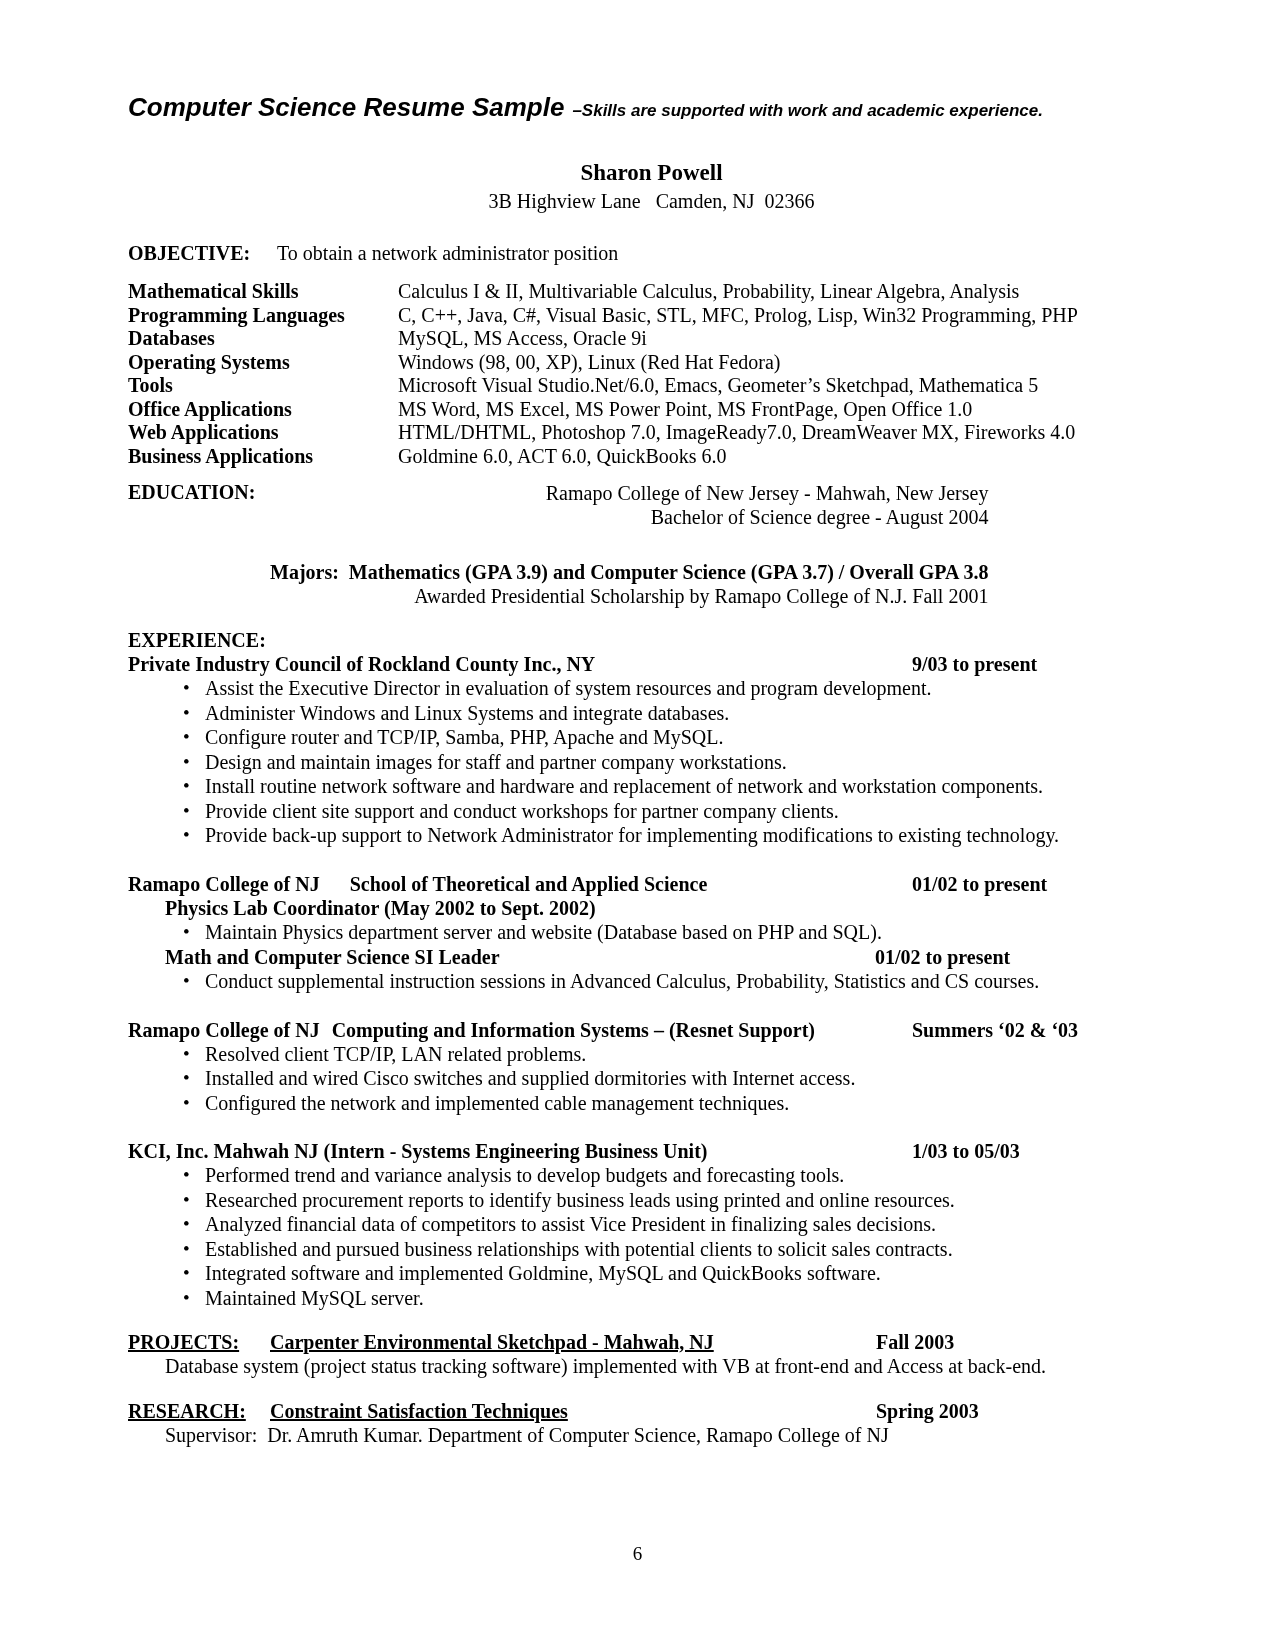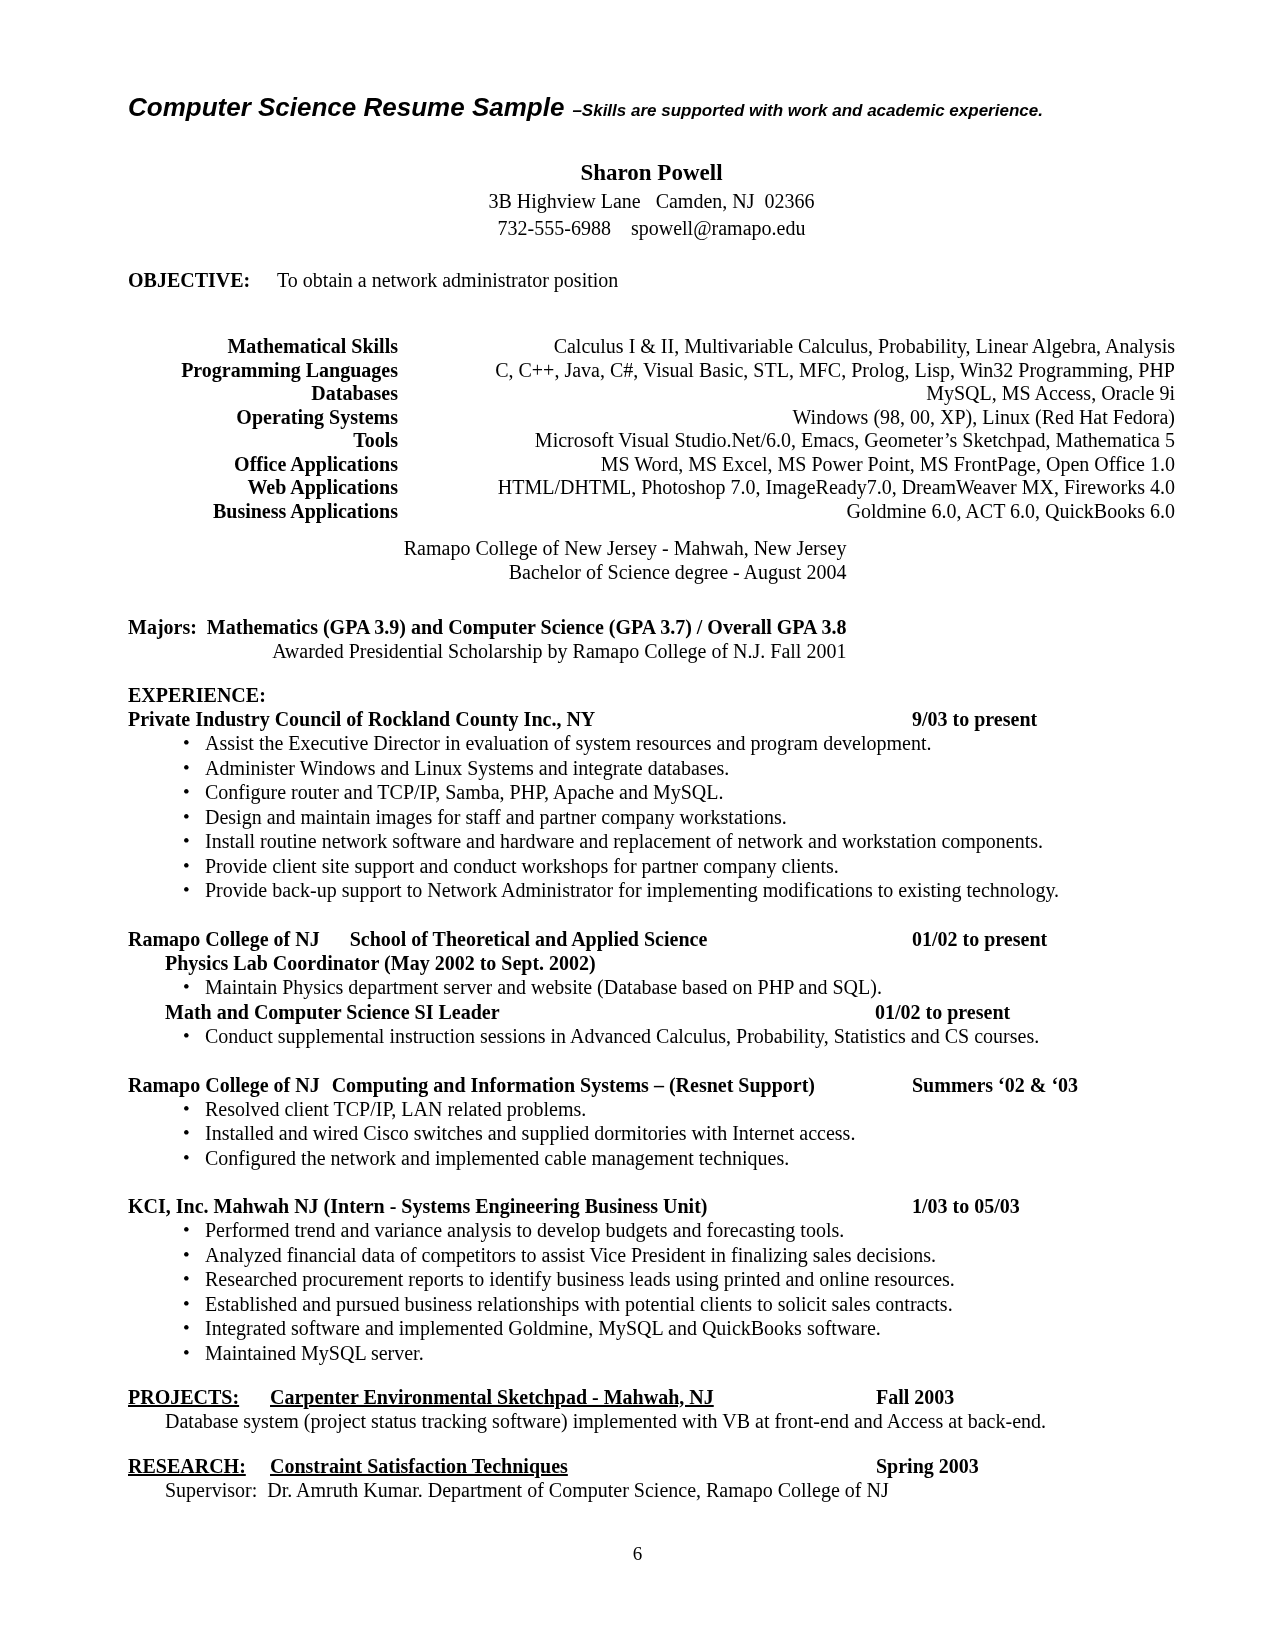--- a/index.html
+++ b/index.html
@@ -34,21 +34,21 @@
     margin-left: 8px;
   }
   
   .contact { text-align: center; margin-top: 30px; }
   .contact-name { font-weight: bold; font-size: 23px; line-height: 30px; }
   .contact-line { font-size: 20px; line-height: 27px; white-space: pre-wrap; }
   
   .objective-row { display: flex; margin-top: 26px; line-height: 24px; }
   .obj-label { font-weight: bold; width: 149px; flex-shrink: 0; }
   
-  .skills { margin-top: 43px; text-align: right; }
+  .skills { margin-top: 15px; }
   .skills-row { display: flex; line-height: 23.5px; }
   .skill-label { font-weight: bold; width: 270px; flex-shrink: 0; }
   .skill-value { flex: 1; }
   
   .education { display: flex; margin-top: 13px; }
   .edu-label { font-weight: bold; width: 142px; flex-shrink: 0; }
   .edu-line { line-height: 24px; text-align: right; }
   .edu-bold { font-weight: bold; white-space: pre-wrap; margin-top: 31px; }
   
   .experience { margin-top: 20px; }
@@ -82,21 +82,20 @@
 
 <div class="page">
 
   <div class="doc-title-line">
     <span class="doc-title">Computer Science Resume Sample</span><span class="doc-subtitle">–Skills are supported with work and academic experience.</span>
   </div>
 
   <div class="contact">
     <div class="contact-name">Sharon Powell</div>
     <div class="contact-line">3B Highview Lane   Camden, NJ  02366</div>
-    <div class="contact-line">732-555-6988    spowell@ramapo.edu</div>
   </div>
 
   <div class="objective-row">
     <span class="obj-label">OBJECTIVE:</span>
     <span>To obtain a network administrator position</span>
   </div>
 
   <div class="skills">
     <div class="skills-row">
       <span class="skill-label">Mathematical Skills</span>
@@ -126,20 +125,21 @@
       <span class="skill-label">Web Applications</span>
       <span class="skill-value">HTML/DHTML, Photoshop 7.0, ImageReady7.0, DreamWeaver MX, Fireworks 4.0</span>
     </div>
     <div class="skills-row">
       <span class="skill-label">Business Applications</span>
       <span class="skill-value">Goldmine 6.0, ACT 6.0, QuickBooks 6.0</span>
     </div>
   </div>
 
   <div class="education">
+    <span class="edu-label">EDUCATION:</span>
     <div>
       <div class="edu-line">Ramapo College of New Jersey - Mahwah, New Jersey</div>
       <div class="edu-line">Bachelor of Science degree - August 2004</div>
       <div class="edu-line edu-bold">Majors:  Mathematics (GPA 3.9) and Computer Science (GPA 3.7) / Overall GPA 3.8</div>
       <div class="edu-line">Awarded Presidential Scholarship by Ramapo College of N.J. Fall 2001</div>
     </div>
   </div>
 
   <div class="experience">
     <div class="exp-label">EXPERIENCE:</div>
@@ -192,22 +192,22 @@
       </ul>
     </div>
 
     <div class="job-block">
       <div class="job-heading">
         <span>KCI, Inc. Mahwah NJ (Intern - Systems Engineering Business Unit)</span>
         <span class="job-date">1/03 to 05/03</span>
       </div>
       <ul class="bullets">
         <li>Performed trend and variance analysis to develop budgets and forecasting tools.</li>
+        <li>Researched procurement reports to identify business leads using printed and online resources.</li>
         <li>Analyzed financial data of competitors to assist Vice President in finalizing sales decisions.</li>
-        <li>Researched procurement reports to identify business leads using printed and online resources.</li>
         <li>Established and pursued business relationships with potential clients to solicit sales contracts.</li>
         <li>Integrated software and implemented Goldmine, MySQL and QuickBooks software.</li>
         <li>Maintained MySQL server.</li>
       </ul>
     </div>
   </div>
 
   <div class="tail-section">
     <div class="tail-row">
       <span class="tail-label">PROJECTS:</span>

